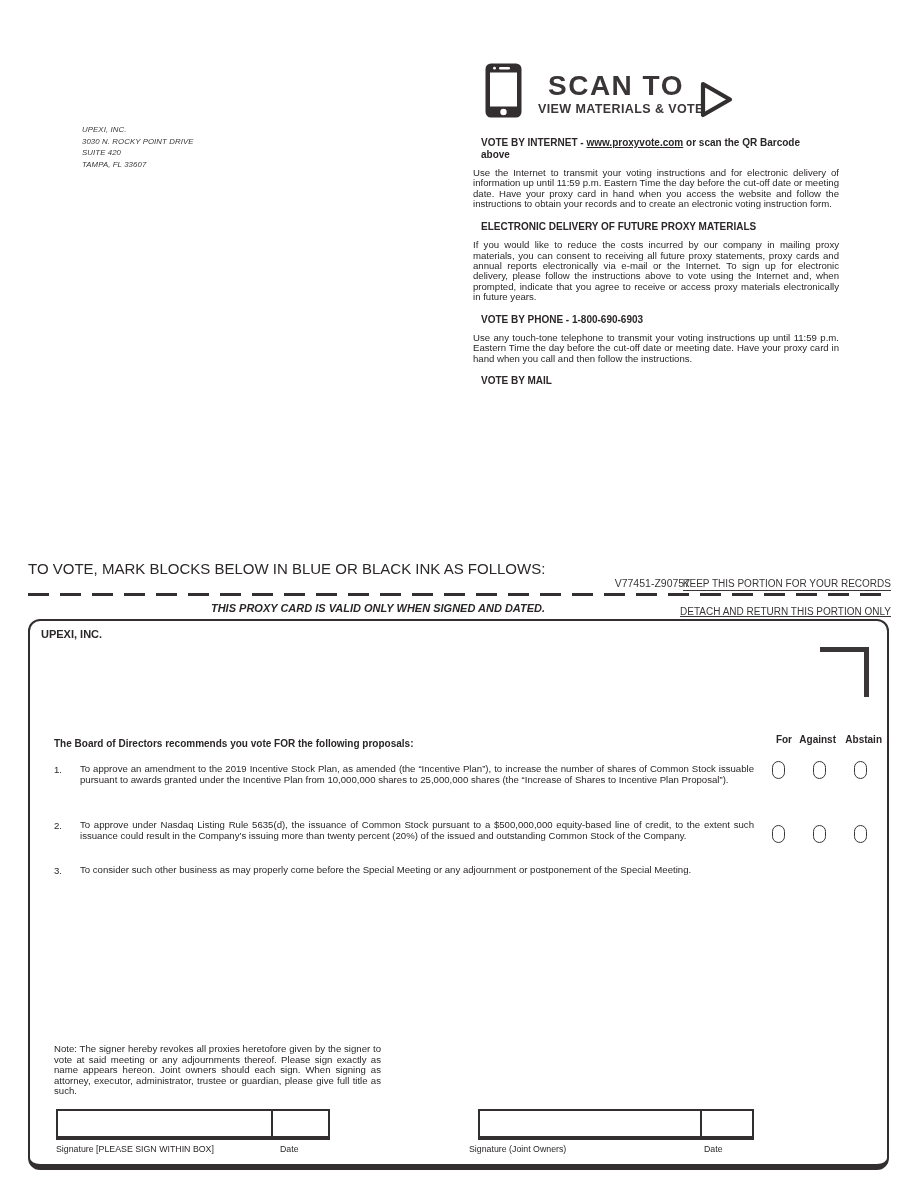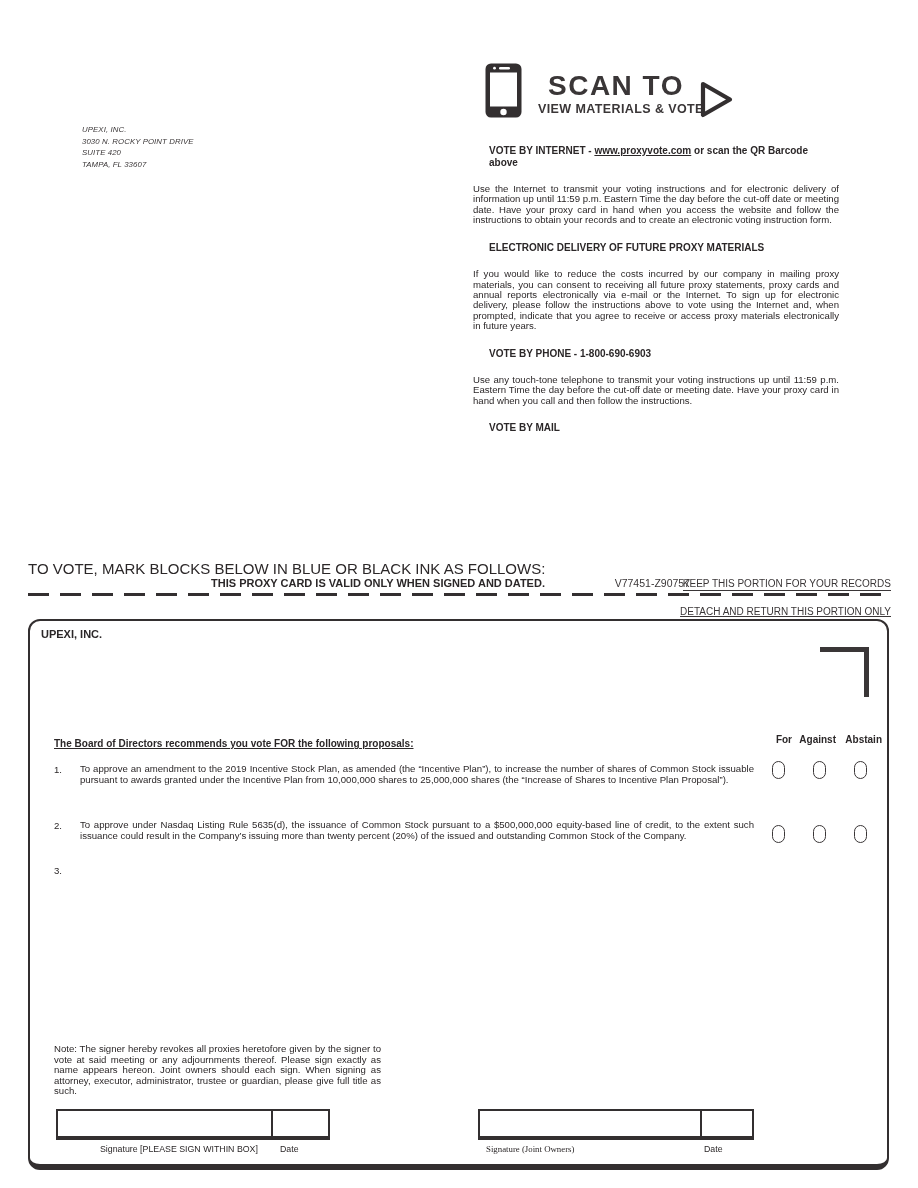--- a/index.html
+++ b/index.html
@@ -16,57 +16,57 @@
   
   .phone-icon{left:484px;top:62px;}
   .scan-text{left:538px;top:72px;width:156px;text-align:center;color:#3a3637;}
   .scan-title{font-size:28px;font-weight:bold;letter-spacing:1.5px;line-height:28px;}
   .scan-sub{font-size:12.5px;font-weight:bold;letter-spacing:.4px;margin-top:2px;white-space:nowrap;}
   .scan-arrow{left:699px;top:80px;}
 
   
   .methods{left:473px;top:129px;width:366px;}
   .method{margin-bottom:11px;}
-  .method h3{margin:16px;font-size:10px;line-height:11.5px;font-weight:bold;color:#2b2728;}
+  .method h3{margin:8px;font-size:10px;line-height:11.5px;font-weight:bold;color:#2b2728;}
   .method p{margin:0;font-size:9.6px;line-height:10.4px;text-align:justify;color:#2b2728;}
   .vlink{text-decoration:underline;color:inherit;font-weight:bold;}
 
   
   .mark-instruction{left:28px;top:560px;font-size:15px;color:#2b2728;}
   .control-number{left:460px;top:577px;width:230px;text-align:right;font-size:10.5px;color:#3a3637;}
   .keep-portion{right:27px;top:578px;font-size:10px;border-bottom:1.5px solid #3a3637;padding-bottom:1px;color:#3a3637;}
   .dash-line{left:28px;top:593px;width:862px;height:3px;
     background:repeating-linear-gradient(90deg,#332f30 0 21px,transparent 21px 32px);}
-  .valid-notice{left:28px;top:577px;width:700px;text-align:center;font-weight:bold;font-size:11px;color:#2b2728;}
+  .valid-notice{left:28px;top:602px;width:700px;text-align:center;font-weight:bold;font-size:11px;color:#2b2728;font-style:italic;}
   .detach-portion{right:27px;top:606px;font-size:10px;color:#3a3637;text-decoration:underline;}
 
   
   .card{left:28px;top:619px;width:857px;height:543px;border:2.5px solid #332f30;border-bottom-width:6px;border-radius:12px;background:#fff;}
   .card-company{left:11px;top:7px;font-size:11px;font-weight:bold;}
   .corner-mark{left:790px;top:26px;width:44px;height:45px;border-top:5px solid #3a3637;border-right:5px solid #3a3637;}
-  .recommendation{left:24px;top:117px;font-size:10px;font-weight:bold;text-decoration:underline;}
+  .recommendation{left:24px;top:117px;font-size:10px;font-weight:bold;}
   .vote-col{top:113px;font-size:10px;font-weight:bold;text-align:right;}
   .col-for{left:734px;width:28px;}
   .col-against{left:762px;width:44px;}
   .col-abstain{left:806px;width:46px;}
   .oval{width:13px;height:18px;border:1.7px solid #3a3637;border-radius:6.5px;background:#fff;box-sizing:border-box;}
   .proposal-num{left:24px;width:20px;font-size:9.6px;}
   .proposal-text{left:50px;width:674px;font-size:9.6px;line-height:10.6px;text-align:justify;}
   .row1{top:143px;} .row2{top:199px;} .row3{top:244px;}
   .ov-r1{top:140px;} .ov-r2{top:204px;}
   .ov-for{left:742px;} .ov-against{left:783px;} .ov-abstain{left:824px;}
   .note{left:24px;top:423px;width:327px;font-size:9.6px;line-height:10.6px;text-align:justify;}
 
   .sig-group{top:488px;height:31px;display:flex;}
   .sig-left{left:26px;} .sig-right{left:448px;}
   .sig-box{border:2px solid #332f30;border-bottom-width:4px;background:#fff;box-sizing:border-box;}
   .sig-box.main{width:217px;} .sig-box.date{margin-left:-2px;}
   .sig-left .date{width:59px;} .sig-right .main{width:224px;} .sig-right .date{width:54px;}
   .sig-label{top:523px;font-size:8.8px;color:#2b2728;white-space:nowrap;}
-  .lbl-sig1{left:26px;margin-left:44px;} .lbl-date1{left:250px;} .lbl-sig2{left:456px;font-family:Liberation Serif, serif;} .lbl-date2{left:674px;}
+  .lbl-sig1{left:26px;} .lbl-date1{left:250px;} .lbl-sig2{left:439px;} .lbl-date2{left:674px;}
 </style>
 </head>
 <body>
 
 <div class="abs address">
   <div>UPEXI, INC.</div>
   <div>3030 N. ROCKY POINT DRIVE</div>
   <div>SUITE 420</div>
   <div>TAMPA, FL 33607</div>
 </div>
@@ -133,20 +133,21 @@
   <div class="abs oval ov-r1 ov-against"></div>
   <div class="abs oval ov-r1 ov-abstain"></div>
 
   <div class="abs proposal-num row2">2.</div>
   <div class="abs proposal-text row2">To approve under Nasdaq Listing Rule 5635(d), the issuance of Common Stock pursuant to a $500,000,000 equity-based line of credit, to the extent such issuance could result in the Company’s issuing more than twenty percent (20%) of the issued and outstanding Common Stock of the Company.</div>
   <div class="abs oval ov-r2 ov-for"></div>
   <div class="abs oval ov-r2 ov-against"></div>
   <div class="abs oval ov-r2 ov-abstain"></div>
 
   <div class="abs proposal-num row3">3.</div>
+  <div class="abs proposal-text row3">To consider such other business as may properly come before the Special Meeting or any adjournment or postponement of the Special Meeting.</div>
 
   <div class="abs note">Note: The signer hereby revokes all proxies heretofore given by the signer to vote at said meeting or any adjournments thereof. Please sign exactly as name appears hereon. Joint owners should each sign. When signing as attorney, executor, administrator, trustee or guardian, please give full title as such.</div>
 
   <div class="abs sig-group sig-left">
     <div class="sig-box main"></div>
     <div class="sig-box date"></div>
   </div>
   <div class="abs sig-group sig-right">
     <div class="sig-box main"></div>
     <div class="sig-box date"></div>

